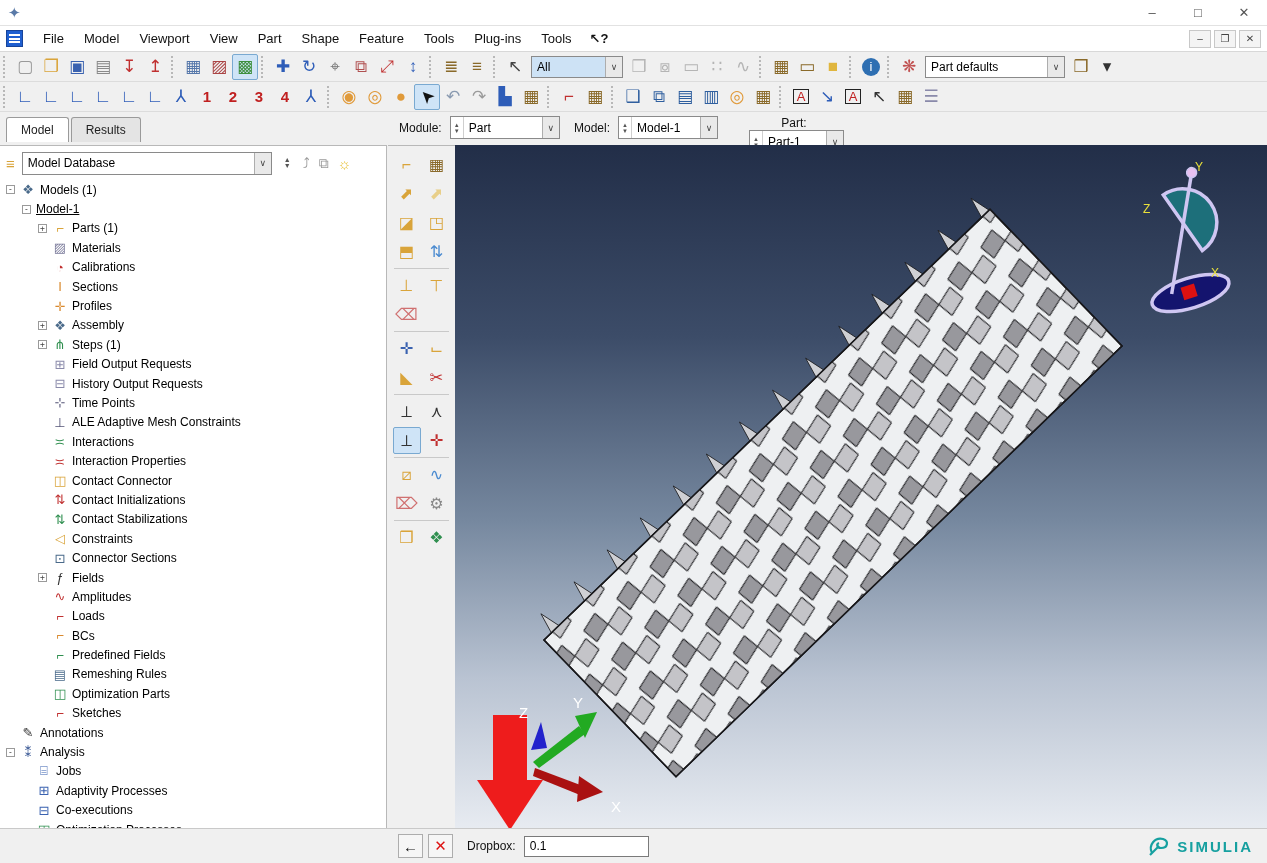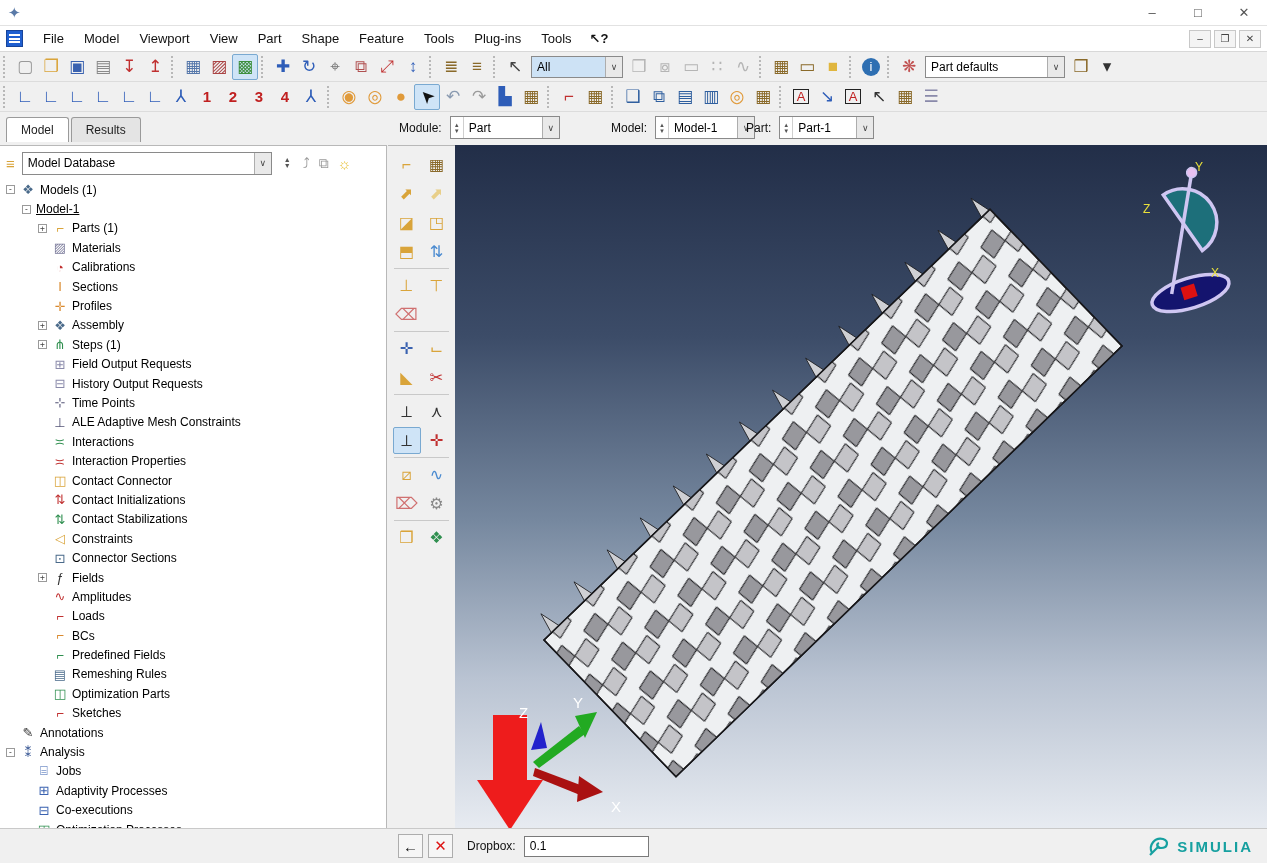--- a/index.html
+++ b/index.html
@@ -372,32 +372,32 @@
     <span class="ctxlabel">Module:</span>
     <div class="combo ctxcombo">
       <div class="spinbox">
           <span>▲</span>
           <span>▼</span>
         </div>
       <span class="cval">Part</span>
       <span class="carr">∨</span>
     </div>
   </div>
-  <div class="ctxgroup" style="left:611px;">
+  <div class="ctxgroup" style="left:574px;">
     <span class="ctxlabel">Model:</span>
     <div class="combo ctxcombo" style="width:100px;">
       <div class="spinbox">
           <span>▲</span>
           <span>▼</span>
         </div>
       <span class="cval">Model-1</span>
       <span class="carr">∨</span>
     </div>
   </div>
-  <div class="ctxgroup" style="left:746px;">
+  <div class="ctxgroup" style="left:746px;flex-direction:column;">
     <span class="ctxlabel">Part:</span>
     <div class="combo ctxcombo" style="width:95px;">
       <div class="spinbox">
           <span>▲</span>
           <span>▼</span>
         </div>
       <span class="cval">Part-1</span>
       <span class="carr">∨</span>
     </div>
   </div>

